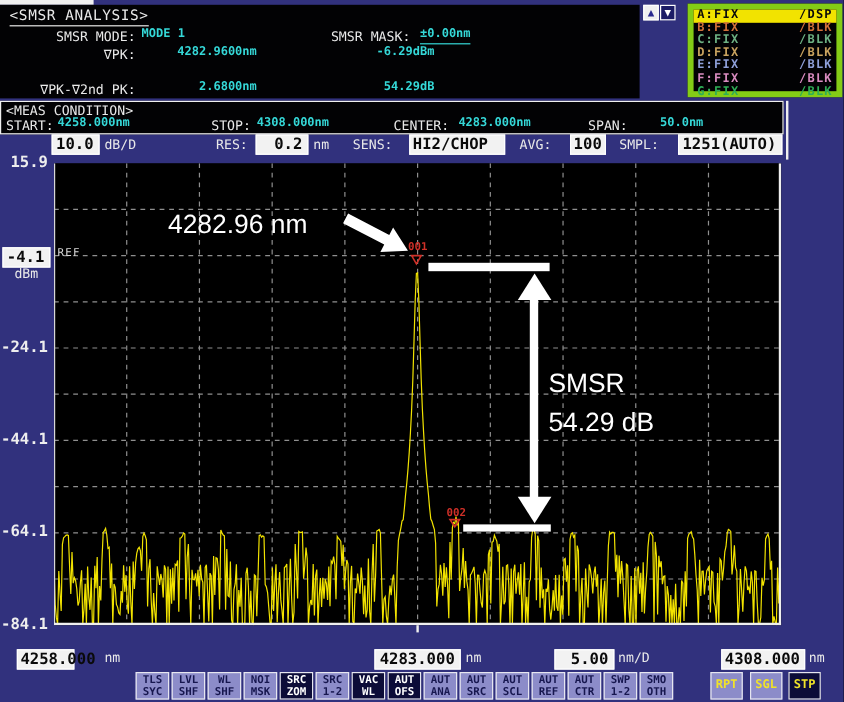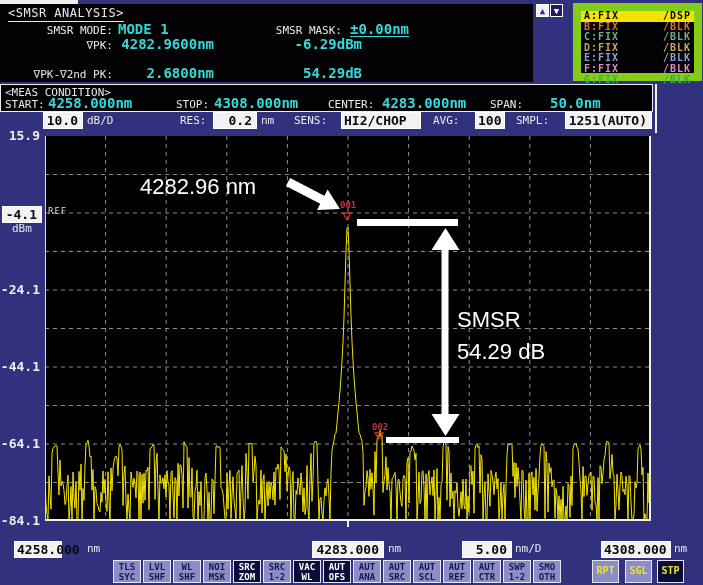--- a/index.html
+++ b/index.html
@@ -1,21 +1,21 @@
 <!DOCTYPE html>
 <html><head>
 <meta charset="utf-8">
 <style>
   html,body{margin:0;padding:0;background:#1a1a40;}
   #screen{position:relative;width:703px;height:585px;background:#31317d;overflow:hidden;
           font-family:"DejaVu Sans Mono",monospace;}
   .abs{position:absolute;}
   .mono{font-family:"DejaVu Sans Mono",monospace;}
   .lbl{color:#e9e9e9;font-size:11px;line-height:13px;white-space:pre;}
-  .cyanv{color:#35d8d8;font-weight:bold;font-size:14px;line-height:14px;white-space:pre;}
+  .cyanv{color:#35d8d8;font-weight:bold;font-size:10px;line-height:14px;white-space:pre;}
   .whitebox{background:#f2f2f2;color:#0a0a0a;font-family:"DejaVu Sans Mono",monospace;
             font-weight:bold;font-size:13px;line-height:14px;text-align:right;
             padding:1px 4px 0 2px;box-sizing:border-box;border:1px solid #fff;}
   .blackpanel{background:#020204;}
   .softkey{position:absolute;top:560px;width:28px;height:23px;box-sizing:border-box;
            border:1px solid #e6e6f0;background:#8c8cc9;color:#17174f;
            font-size:9px;font-weight:bold;line-height:10px;text-align:center;
            font-family:"DejaVu Sans Mono",monospace;padding-top:1px;cursor:pointer;}
   .softkey.active{background:#0c0c38;color:#ffffff;}
   .runkey{position:absolute;top:560px;width:27px;height:23px;box-sizing:border-box;
@@ -60,21 +60,21 @@
 
   <div class="abs" style="left:536px;top:4px;width:13px;height:13px;background:#f0f0f0;border:1px solid #fff;
               color:#2a2a90;font-size:9px;line-height:13px;text-align:center;box-sizing:border-box;cursor:pointer;">
     <span>▲</span>
   </div>
   <div class="abs" style="left:550px;top:4px;width:13px;height:13px;background:#1c1c66;border:1px solid #fff;
               color:#ffffff;font-size:9px;line-height:13px;text-align:center;box-sizing:border-box;cursor:pointer;">
     <span>▼</span>
   </div>
 
-  <div class="abs blackpanel" style="left:573px;top:3px;width:129px;height:78px;border:8px solid #84cc16;box-sizing:border-box;">
+  <div class="abs blackpanel" style="left:573px;top:3px;width:129px;height:78px;border:5px solid #84cc16;box-sizing:border-box;">
     <div id="trace-rows">
         <div class="tracerow" style="color: rgb(10, 10, 10); background: rgb(242, 227, 0);"><span>A:FIX</span><span>/DSP</span></div>
         <div class="tracerow" style="color: rgb(208, 112, 58);"><span>B:FIX</span><span>/BLK</span></div>
         <div class="tracerow" style="color: rgb(109, 177, 131);"><span>C:FIX</span><span>/BLK</span></div>
         <div class="tracerow" style="color: rgb(201, 163, 95);"><span>D:FIX</span><span>/BLK</span></div>
         <div class="tracerow" style="color: rgb(142, 159, 216);"><span>E:FIX</span><span>/BLK</span></div>
         <div class="tracerow" style="color: rgb(216, 139, 191);"><span>F:FIX</span><span>/BLK</span></div>
         <div class="tracerow" style="color: rgb(47, 174, 87);"><span>G:FIX</span><span>/BLK</span></div>
       </div>
   </div>

